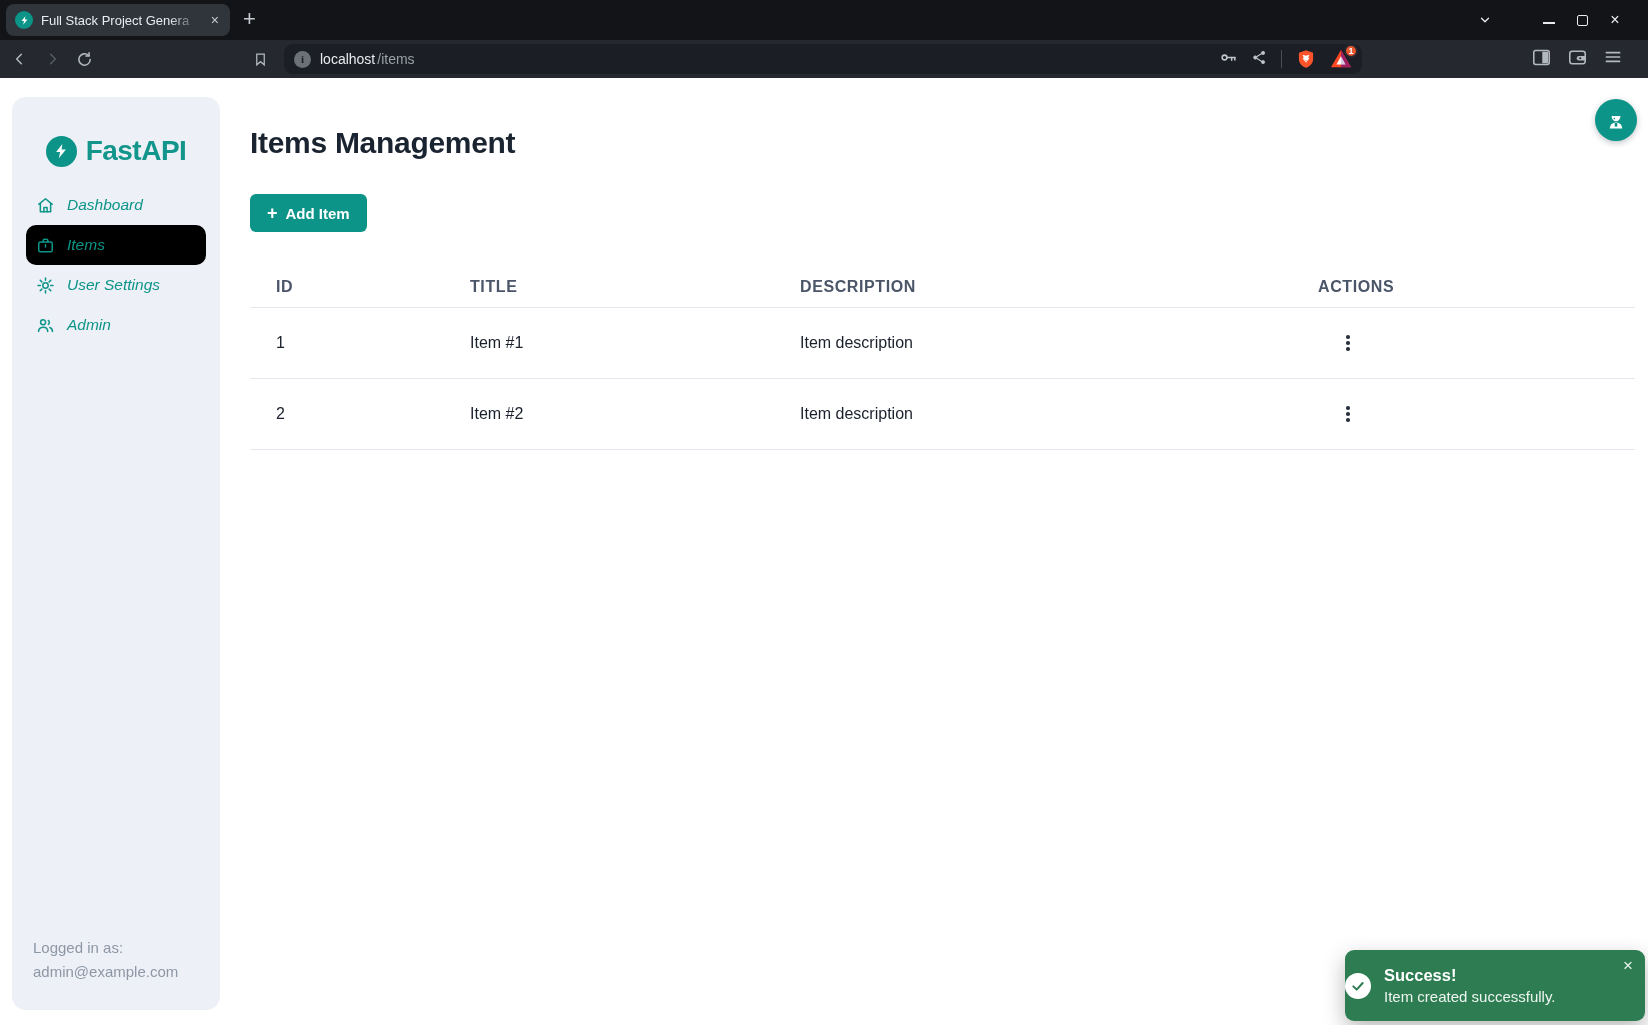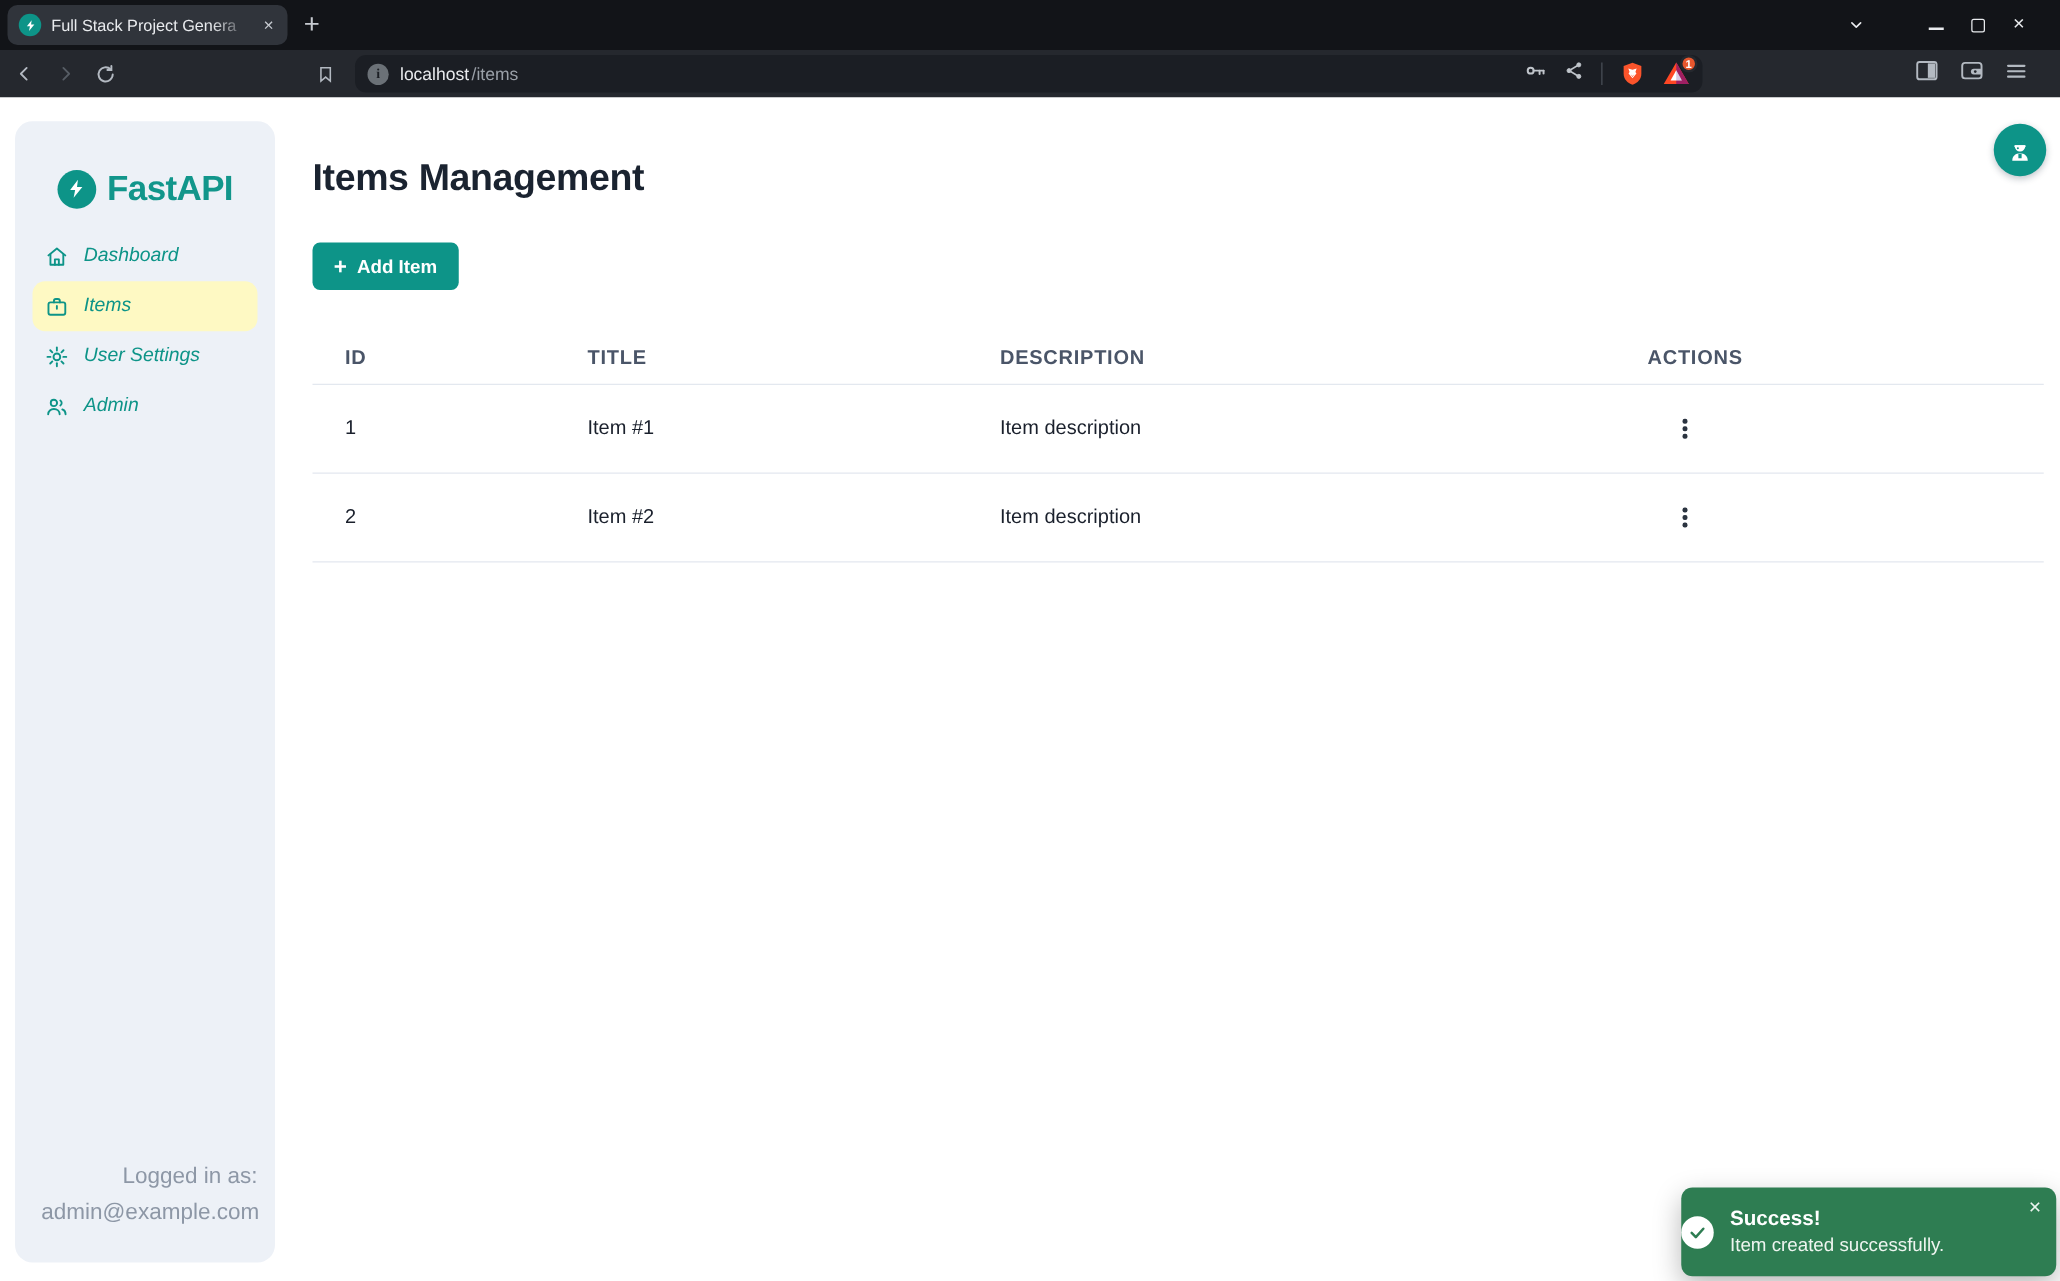--- a/index.html
+++ b/index.html
@@ -50,32 +50,32 @@
   .ext-wrap { position:relative; width:22px; height:22px; display:flex; align-items:center; justify-content:center; }
   .badge { position:absolute; top:-4px; right:-6px; min-width:14px; height:14px; border-radius:7px;
     background:#e8562d; border:2px solid #25282e; color:#fff; font-size:9px; font-weight:700;
     display:flex; align-items:center; justify-content:center; padding:0 2px; }
   .tb-right { margin-left:auto; display:flex; align-items:center; gap:17px; padding-right:26px; color:#b3b9c1; }
 
   
   .page { position:absolute; top:78px; left:0; right:0; bottom:0; background:#fff; }
 
   .sidebar { position:absolute; left:12px; top:19px; width:208px; height:913px;
-    background:#edf1f7; border-radius:14px;text-align:right; }
+    background:#edf1f7; border-radius:14px; }
   .logo { display:flex; align-items:center; justify-content:center; gap:9px; padding-top:38px; }
   .logo-mark { width:31px; height:31px; border-radius:50%; background:#0d9488;
     display:flex; align-items:center; justify-content:center; flex:none; }
   .logo-text { color:#12968b; font-size:28px; font-weight:600; letter-spacing:-0.5px; }
   .nav { margin-top:18px; padding:0 14px; display:flex; flex-direction:column;font-style:italic; }
   .nav-item { display:flex; align-items:center; gap:12px; height:40px; border-radius:10px;
     padding:0 10px; color:#0d9488; font-size:15.5px; cursor:pointer; }
-  .nav-item.active { background:#fef9c3; }
+  .nav-item.active { background:#000000; }
   .nav-item svg { flex:none; }
   .sidebar-footer { position:absolute; left:21px; right:14px; bottom:26px;
-    color:#8d97a6; font-size:18px; line-height:1.6; }
+    color:#8d97a6; font-size:15px; line-height:1.6; }
 
   .main { position:absolute; left:250px; top:0; right:13px; }
   .page-title { margin-top:48px; font-size:30px; font-weight:800; color:#1a2330; letter-spacing:-0.3px; }
   .add-btn { margin-top:34px; height:38px; padding:0 17px; border:none; border-radius:6px;
     background:#0d9488; color:#fff; font-family:inherit; font-size:15px; font-weight:700;
     display:inline-flex; align-items:center; gap:8px; cursor:pointer; }
   .add-plus { font-size:18px; font-weight:700; line-height:18px; }
 
   .table { margin-top:34px; width:100%; }
   .thead, .trow { display:grid; grid-template-columns:220px 330px 518px 1fr; align-items:center; }

